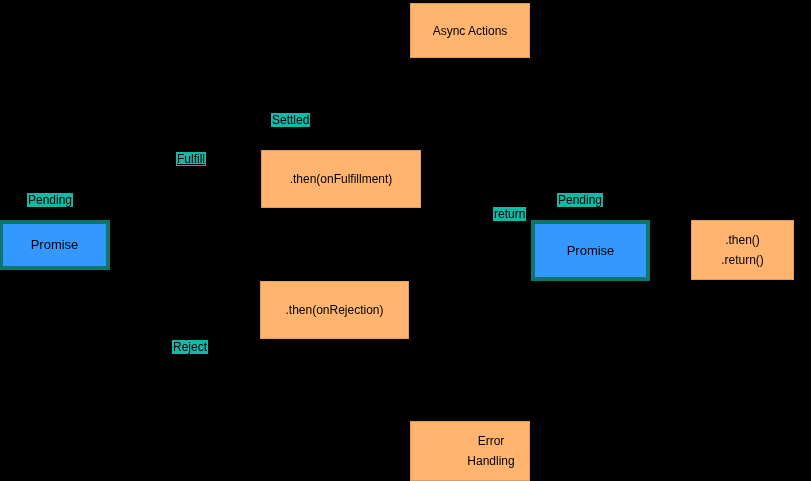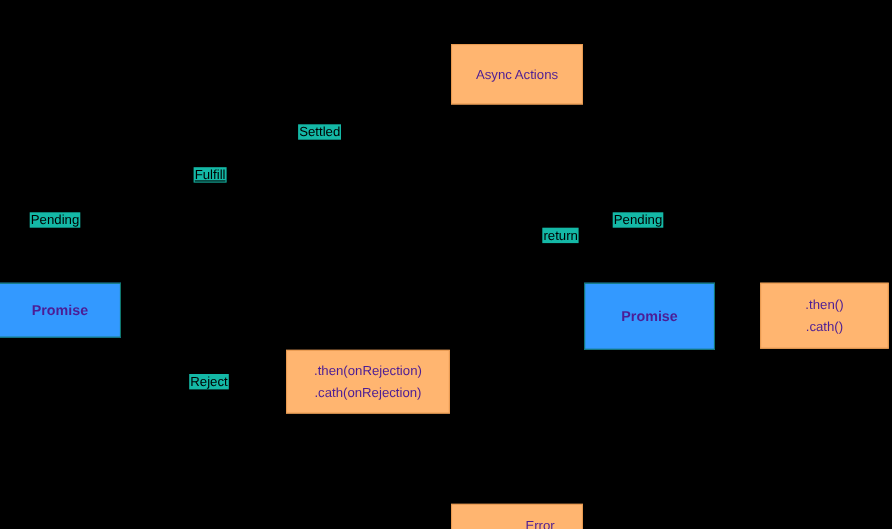--- a/index.html
+++ b/index.html
@@ -15,90 +15,91 @@
   }
 
   .node {
     position: absolute;
     display: flex;
     flex-direction: column;
     align-items: center;
     justify-content: center;
     text-align: center;
     font-size: 12px;
-    color: #4c1d95;
+    color: #000000;
     line-height: 20px;
-    margin-top: 37px;
   }
 
   .node.orange {
     background: #FFB570;
     border: 1px solid #E89A50;
   }
 
   .node.blue {
     background: #3399FF;
-    border: 1px solid #0f766e;
-    font-weight: bold;
+    border: 4px solid #0f766e;
+    font-weight: normal;
     font-size: 13px;
   }
 
   .edge-label {
     position: absolute;
     background: #14b8a6;
     color: #000000;
     font-size: 12px;
     line-height: 14px;
     padding: 0 1px;
     white-space: nowrap;
   }
 
   
   #async-actions     { left: 410px; top: 3px;   width: 120px; height: 55px; }
   #then-fulfillment  { left: 261px; top: 150px; width: 160px; height: 58px; }
   #promise-left      { left: -1px;  top: 220px; width: 111px; height: 50px; }
   #then-rejection    { left: 260px; top: 281px; width: 149px; height: 58px; }
   #promise-right     { left: 531px; top: 220px; width: 119px; height: 61px; }
-  #then-catch        { left: 691px; top: 220px; width: 117px; height: 60px; }
+  #then-catch        { left: 691px; top: 220px; width: 103px; height: 60px; }
   #error-handling    { left: 410px; top: 421px; width: 120px; height: 60px; padding-left: 42px; }
 
   
   #label-settled       { left: 271px; top: 113px; }
   #label-fulfill       { left: 176px; top: 152px; text-decoration: underline; }
   #label-pending-left  { left: 27px;  top: 193px; }
   #label-reject        { left: 172px; top: 340px; }
   #label-return        { left: 493px; top: 207px; }
   #label-pending-right { left: 557px; top: 193px; }
 </style>
 </head>
 <body>
 
 <div class="canvas">
 
   <div id="async-actions" class="node orange">
     <span>Async Actions</span>
   </div>
 
+  <div id="then-fulfillment" class="node orange">
+    <span>.then(onFulfillment)</span>
+  </div>
 
   <div id="promise-left" class="node blue">
     <span>Promise</span>
   </div>
 
   <div id="then-rejection" class="node orange">
     <span>.then(onRejection)</span>
-    <span>.cath(onRejection)</span>
   </div>
 
   <div id="promise-right" class="node blue">
     <span>Promise</span>
   </div>
 
   <div id="then-catch" class="node orange">
     <span>.then()</span>
-    <span>.cath()</span>
+    <span>.return()</span>
   </div>
 
   <div id="error-handling" class="node orange">
     <span>Error Handling</span>
   </div>
 
   <span id="label-settled" class="edge-label">Settled</span>
   <span id="label-fulfill" class="edge-label">Fulfill</span>
   <span id="label-pending-left" class="edge-label">Pending</span>
   <span id="label-reject" class="edge-label">Reject</span>

